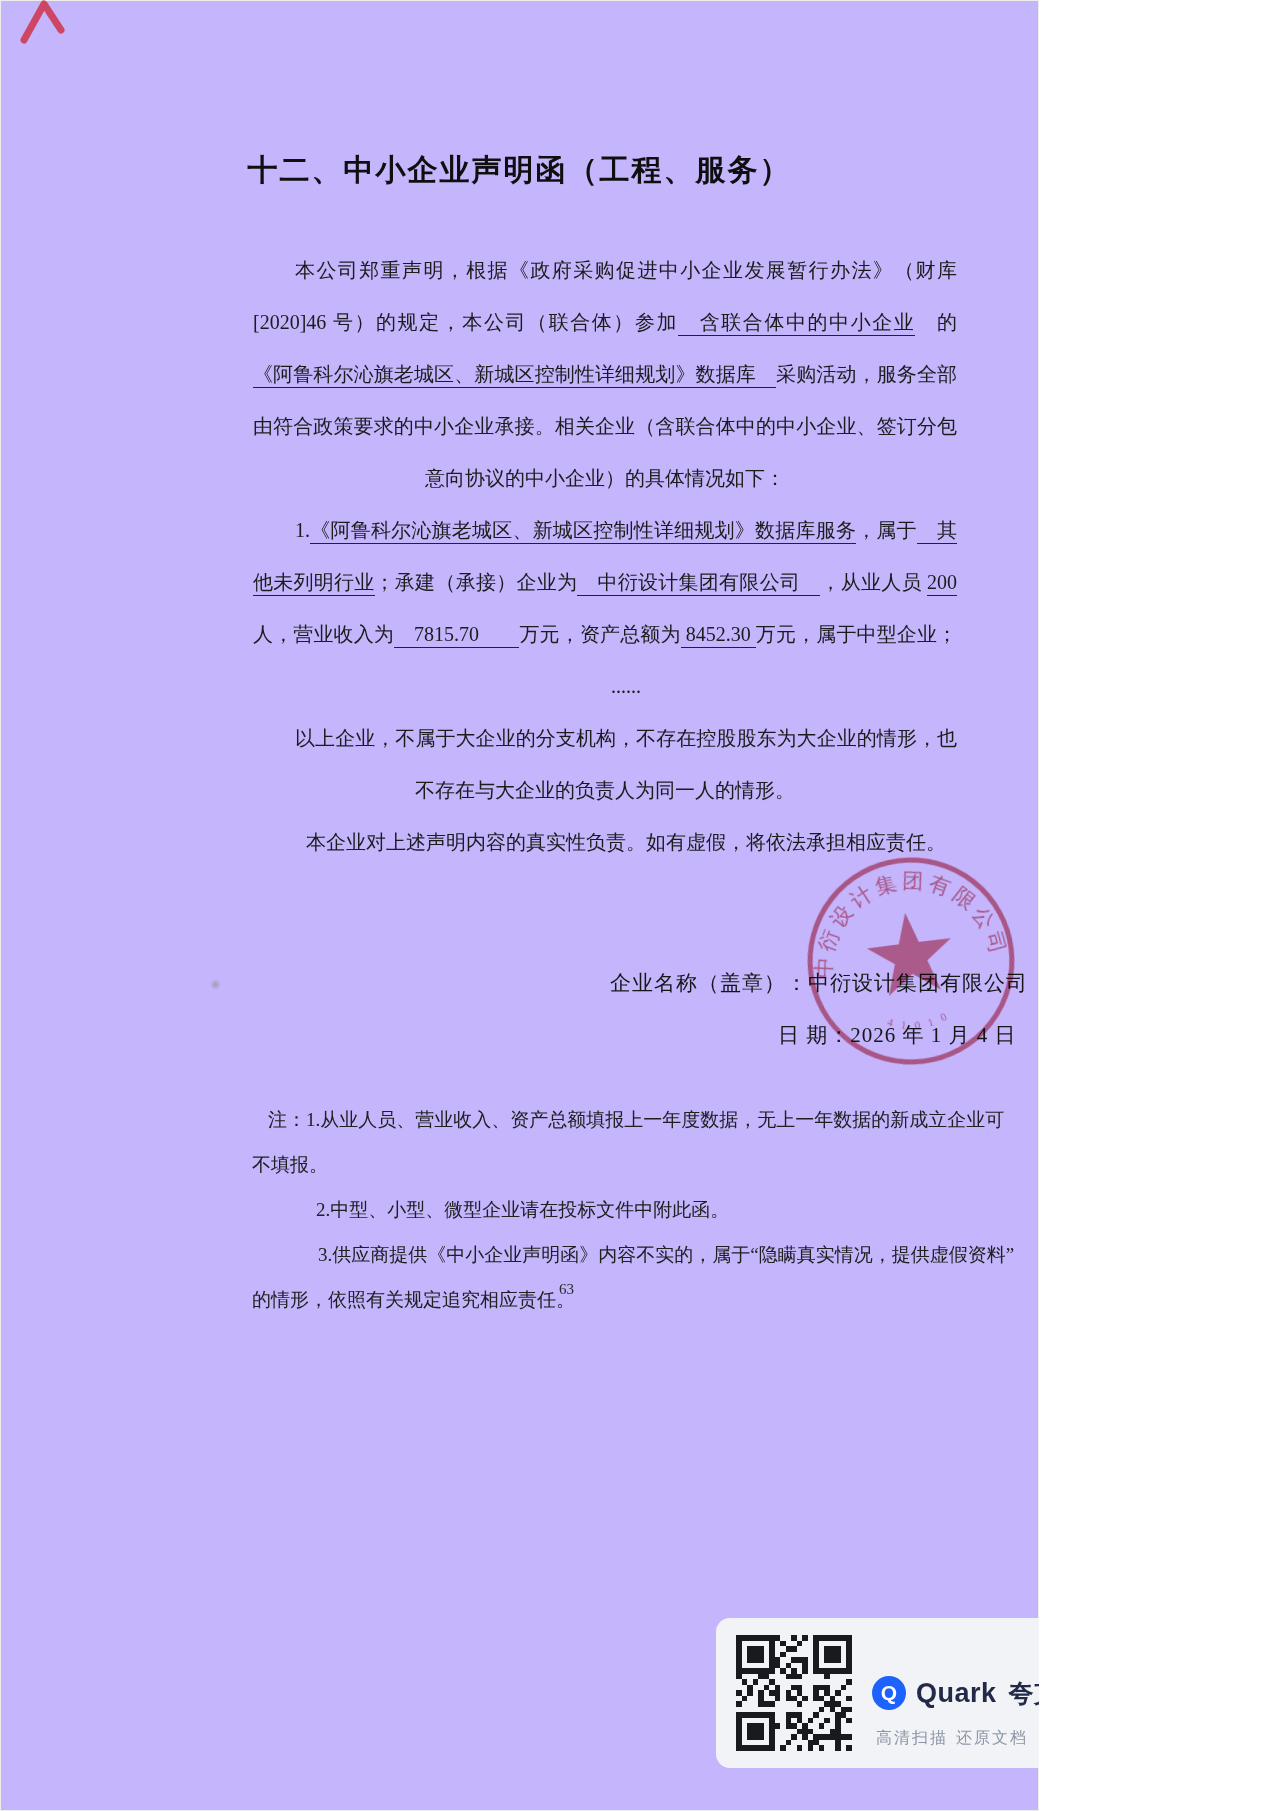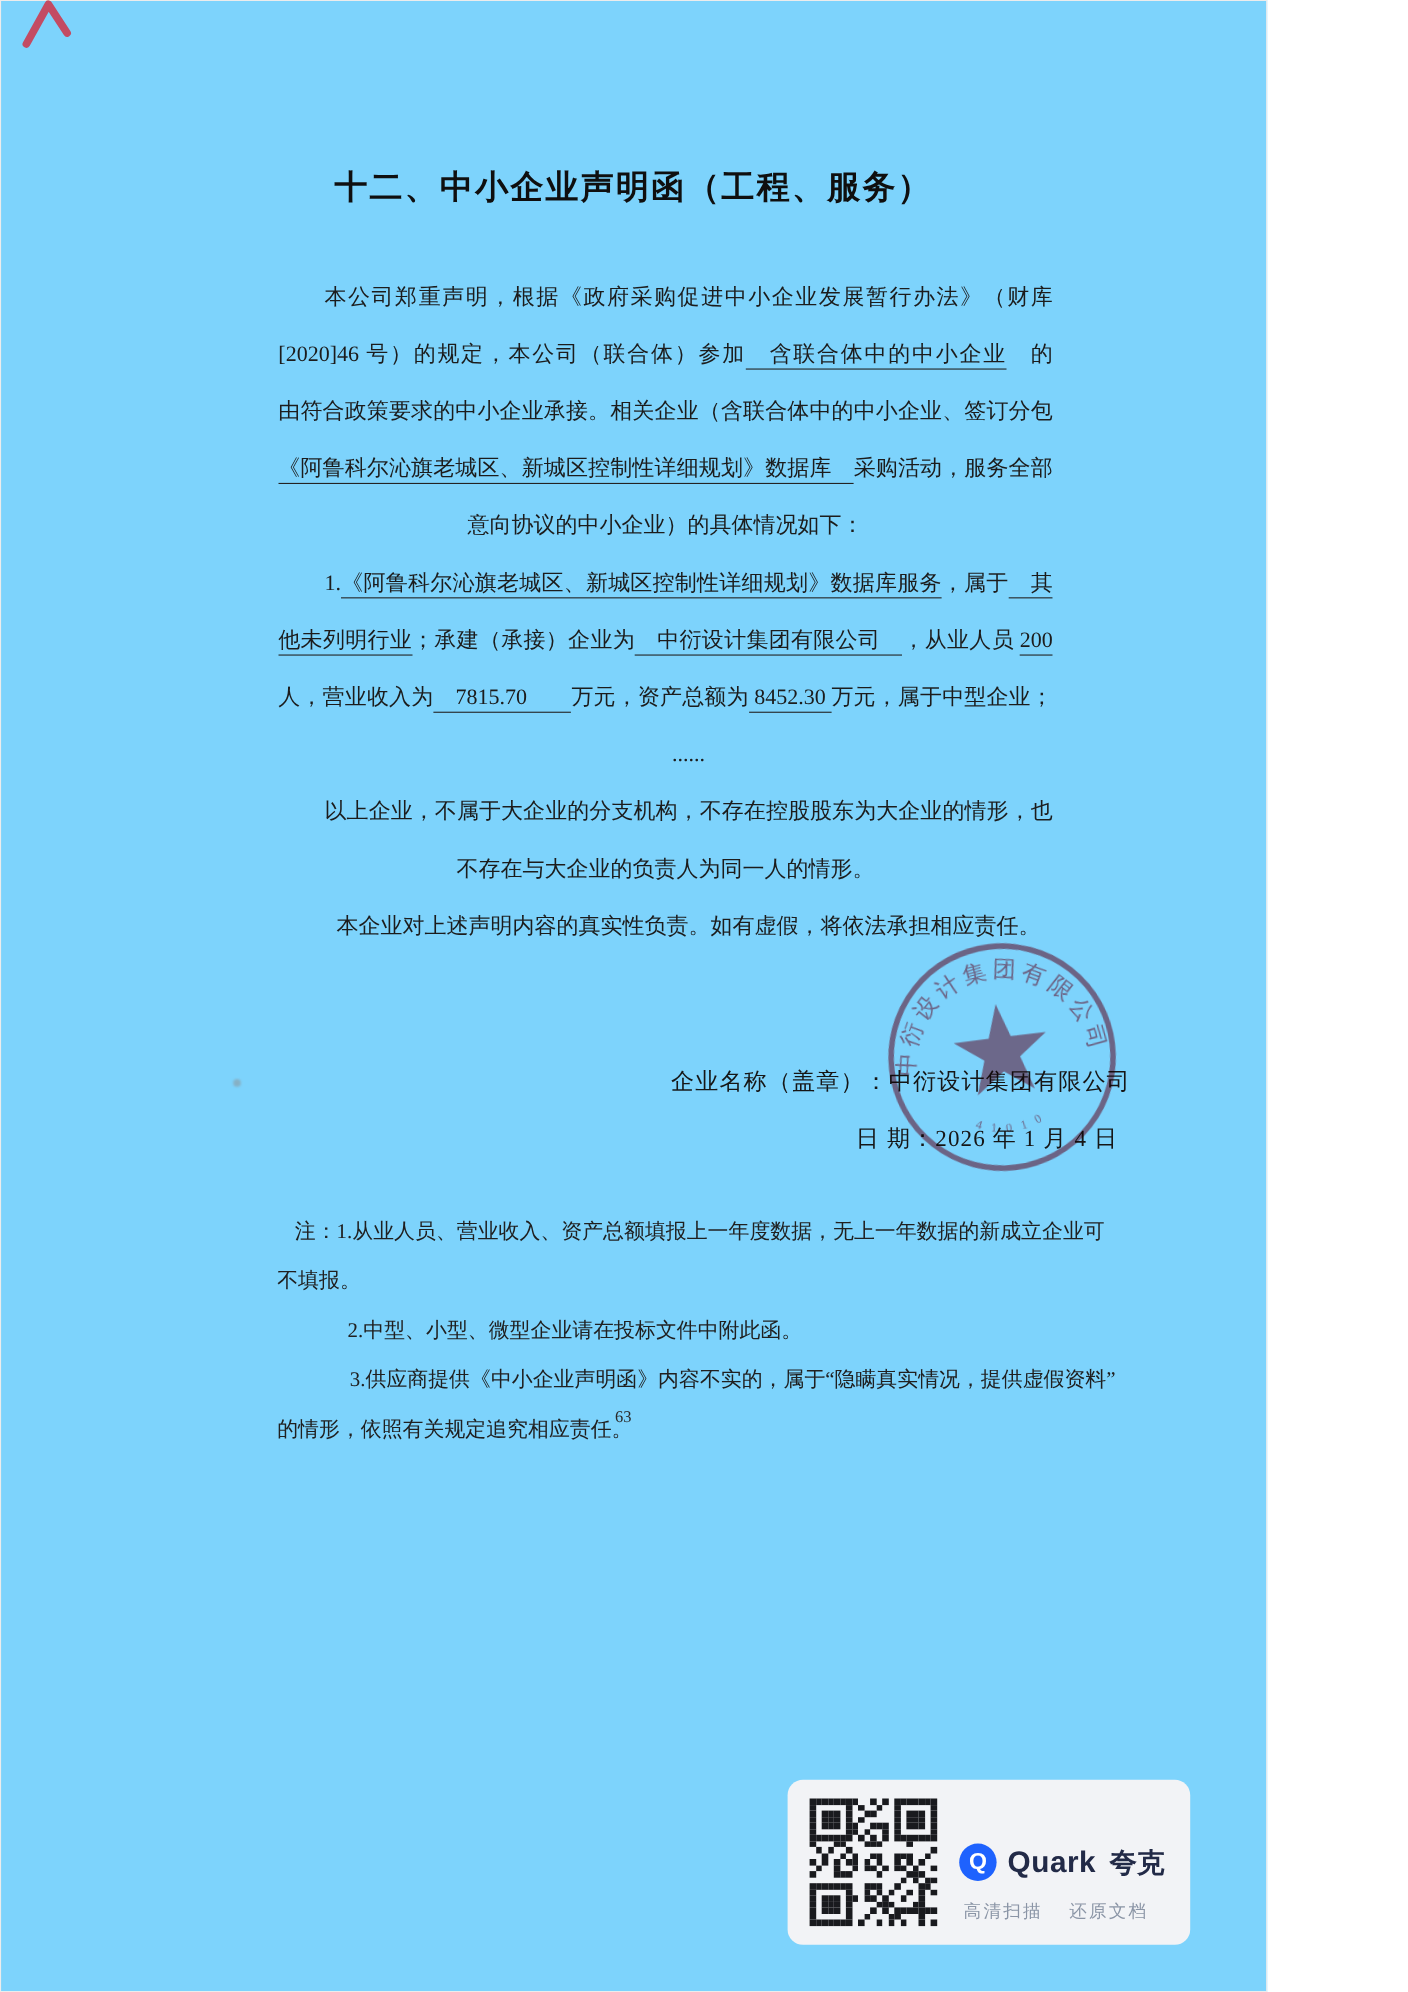--- a/index.html
+++ b/index.html
@@ -1,20 +1,20 @@
 <!DOCTYPE html>
 <html><head>
 <meta charset="utf-8">
 <style>
   html,body{margin:0;padding:0;background:#ffffff;}
   .page{
     position:relative;
-    width:1152px;
+    width:1039px;
     height:1811px;
-    background:#7dd3fc;
+    background:#c4b5fd;
     overflow:hidden;
     font-family:"Liberation Serif","DejaVu Serif",serif;
     box-shadow:inset 0 0 0 1px #ececec;
   }
   
   .doc-title{
     position:absolute;
     top:150px;left:0;width:100%;
     text-align:center;
     font-family:"Liberation Sans","DejaVu Sans",sans-serif;
@@ -97,39 +97,39 @@
     color:#ffffff;font-weight:bold;font-size:21px;
     display:flex;align-items:center;justify-content:center;
     font-family:"Liberation Sans","DejaVu Sans",sans-serif;
   }
   .brand-text{font-weight:bold;font-size:27px;color:#222a47;letter-spacing:.5px;}
   .brand-cn{font-weight:bold;font-size:25px;color:#222a47;margin-left:2px;}
   .tagline{
     position:absolute;left:160px;top:110px;
     font-family:Liberation Sans, sans-serif;
     font-size:16px;color:#8b95a6;letter-spacing:2px;
-    display:flex;gap:24px;
+    display:flex;gap:8px;
   }
 </style>
 </head>
 <body>
 
 <div class="page">
 
   <svg class="corner-mark" width="60" height="48" viewBox="0 0 60 48">
     <polyline points="6,40 26,4 43,30" fill="none" stroke="#cf3348" stroke-width="7" stroke-linecap="round" stroke-linejoin="round" opacity="0.85"></polyline>
   </svg>
 
   <div class="doc-title">十二、中小企业声明函（工程、服务）</div>
 
   <div id="body-lines">
       <div class="line fill indent"><span class="seg">本公司郑重声明，根据《政府采购促进中小企业发展暂行办法》（财库</span></div>
       <div class="line fill"><span class="seg">[2020]46 号）的规定，本公司（联合体）参加</span><span class="seg u">　含联合体中的中小企业</span><span class="seg">　的</span></div>
+      <div class="line fill"><span class="seg u">《阿鲁科尔沁旗老城区、新城区控制性详细规划》数据库　</span><span class="seg">采购活动，服务全部</span></div>
       <div class="line fill"><span class="seg">由符合政策要求的中小企业承接。相关企业（含联合体中的中小企业、签订分包</span></div>
-      <div class="line fill"><span class="seg u">《阿鲁科尔沁旗老城区、新城区控制性详细规划》数据库　</span><span class="seg">采购活动，服务全部</span></div>
       <div class="line"><span class="seg">意向协议的中小企业）的具体情况如下：</span></div>
       <div class="line fill indent"><span class="seg">1.</span><span class="seg u">《阿鲁科尔沁旗老城区、新城区控制性详细规划》数据库服务</span><span class="seg">，属于</span><span class="seg u">　其</span></div>
       <div class="line fill"><span class="seg u">他未列明行业</span><span class="seg">；承建（承接）企业为</span><span class="seg u">　中衍设计集团有限公司　</span><span class="seg">，从业人员 </span><span class="seg u">200</span></div>
       <div class="line fill"><span class="seg">人，营业收入为</span><span class="seg u">　7815.70　　</span><span class="seg">万元，资产总额为</span><span class="seg u"> 8452.30 </span><span class="seg">万元，属于中型企业；</span></div>
       <div class="line indent"><span class="seg">......</span></div>
       <div class="line fill indent"><span class="seg">以上企业，不属于大企业的分支机构，不存在控股股东为大企业的情形，也</span></div>
       <div class="line"><span class="seg">不存在与大企业的负责人为同一人的情形。</span></div>
       <div class="line indent"><span class="seg">本企业对上述声明内容的真实性负责。如有虚假，将依法承担相应责任。</span></div>
     </div>
 

